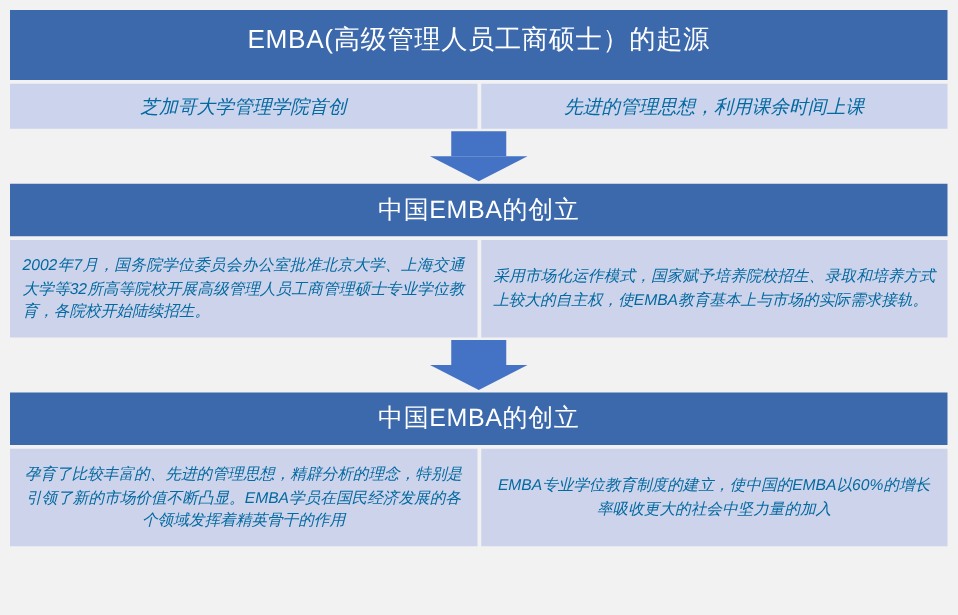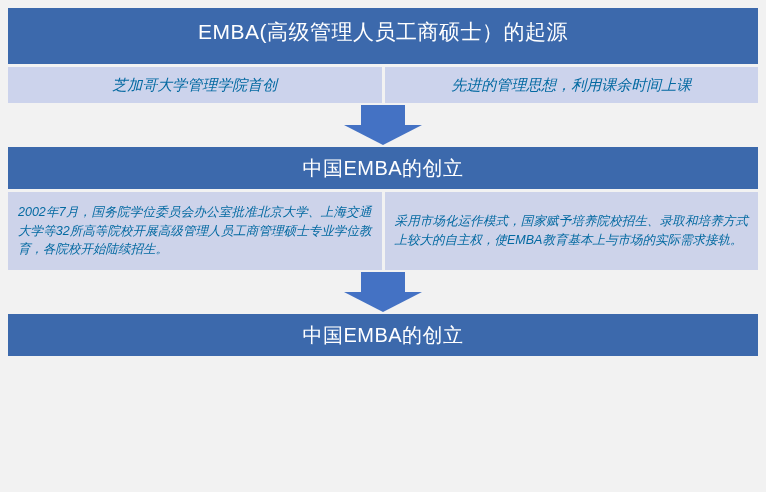--- a/index.html
+++ b/index.html
@@ -142,14 +142,22 @@
   </div>
 
   <div class="arrow-wrap">
     <div class="arrow">
       <div class="stem"></div>
       <div class="head"></div>
     </div>
   </div>
 
   <div class="block header-bar sub">中国EMBA的创立</div>
+  <div class="two-col">
+    <div class="col left body centered">
+      <p>孕育了比较丰富的、先进的管理思想，精辟分析的理念，特别是引领了新的市场价值不断凸显。EMBA学员在国民经济发展的各个领域发挥着精英骨干的作用</p>
+    </div>
+    <div class="col body centered">
+      <p>EMBA专业学位教育制度的建立，使中国的EMBA以60%的增长率吸收更大的社会中坚力量的加入</p>
+    </div>
+  </div>
 
 </div>
 
 </body></html>

